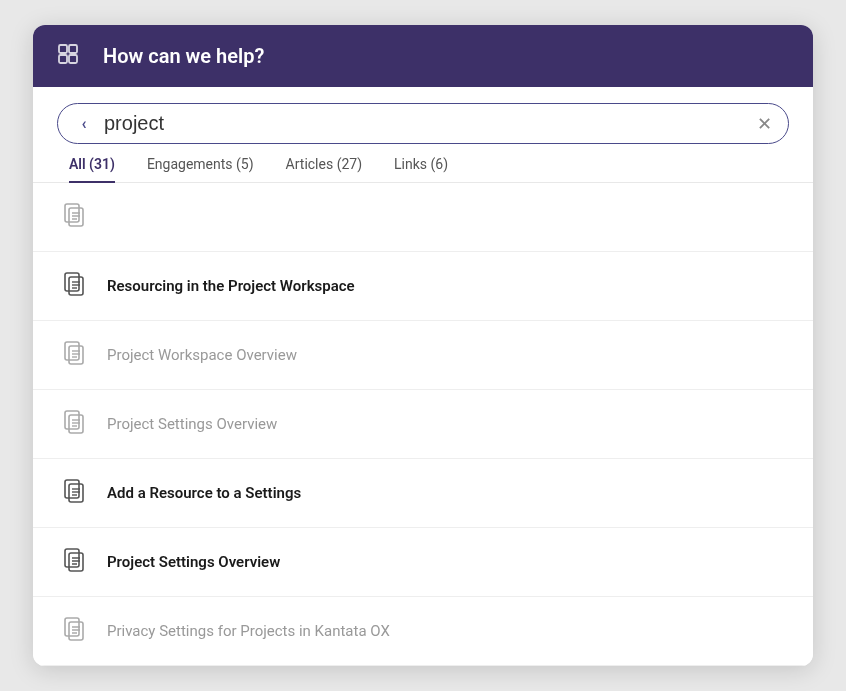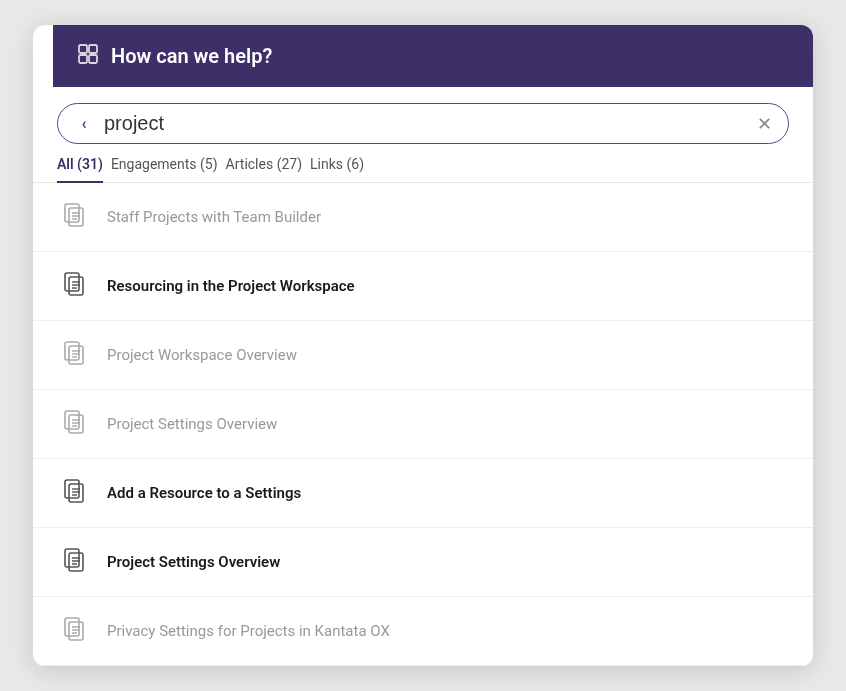--- a/index.html
+++ b/index.html
@@ -23,22 +23,21 @@
       border-radius: 12px;
       box-shadow: 0 4px 24px rgba(0,0,0,0.15);
       overflow: hidden;
     }
 
     .header {
       background: #3d3068;
       padding: 18px 24px;
       display: flex;
       align-items: center;
-      gap: 12px;
-      margin-left: 20px;
+      gap: 24px;
     }
 
     .header-icon {
       color: #ffffff;
       opacity: 0.8;
       font-size: 18px;
     }
 
     .header-title {
       color: #ffffff;
@@ -84,22 +83,22 @@
       color: #888;
       cursor: pointer;
       font-size: 18px;
       display: flex;
       align-items: center;
       justify-content: center;
     }
 
     .tabs {
       display: flex;
-      gap: 8px;
-      padding: 12px 24px 0 24px;
+      gap: 32px;
+      padding: 12px 24px 0 36px;
       border-bottom: 1px solid #e8e8e8;
       background: #ffffff;
     }
 
     .tab {
       font-size: 14px;
       padding-bottom: 10px;
       cursor: pointer;
       color: #555;
       position: relative;
@@ -199,21 +198,20 @@
     <div class="result-item">
       <span class="result-icon">
         <svg viewBox="0 0 32 32" fill="none" xmlns="http://www.w3.org/2000/svg">
           <rect x="6" y="3" width="14" height="18" rx="2" stroke="#aaa" stroke-width="1.6"></rect>
           <rect x="10" y="7" width="14" height="18" rx="2" stroke="#aaa" stroke-width="1.6"></rect>
           <line x1="13" y1="12" x2="21" y2="12" stroke="#aaa" stroke-width="1.4"></line>
           <line x1="13" y1="15" x2="21" y2="15" stroke="#aaa" stroke-width="1.4"></line>
           <line x1="13" y1="18" x2="18" y2="18" stroke="#aaa" stroke-width="1.4"></line>
         </svg>
       </span>
-      <span class="result-label gray">Staff Projects with Team Builder</span>
     </div>
 
     <div class="result-item">
       <span class="result-icon">
         <svg viewBox="0 0 32 32" fill="none" xmlns="http://www.w3.org/2000/svg">
           <rect x="6" y="3" width="14" height="18" rx="2" stroke="#555" stroke-width="1.6"></rect>
           <rect x="10" y="7" width="14" height="18" rx="2" stroke="#555" stroke-width="1.6"></rect>
           <line x1="13" y1="12" x2="21" y2="12" stroke="#555" stroke-width="1.4"></line>
           <line x1="13" y1="15" x2="21" y2="15" stroke="#555" stroke-width="1.4"></line>
           <line x1="13" y1="18" x2="18" y2="18" stroke="#555" stroke-width="1.4"></line>

